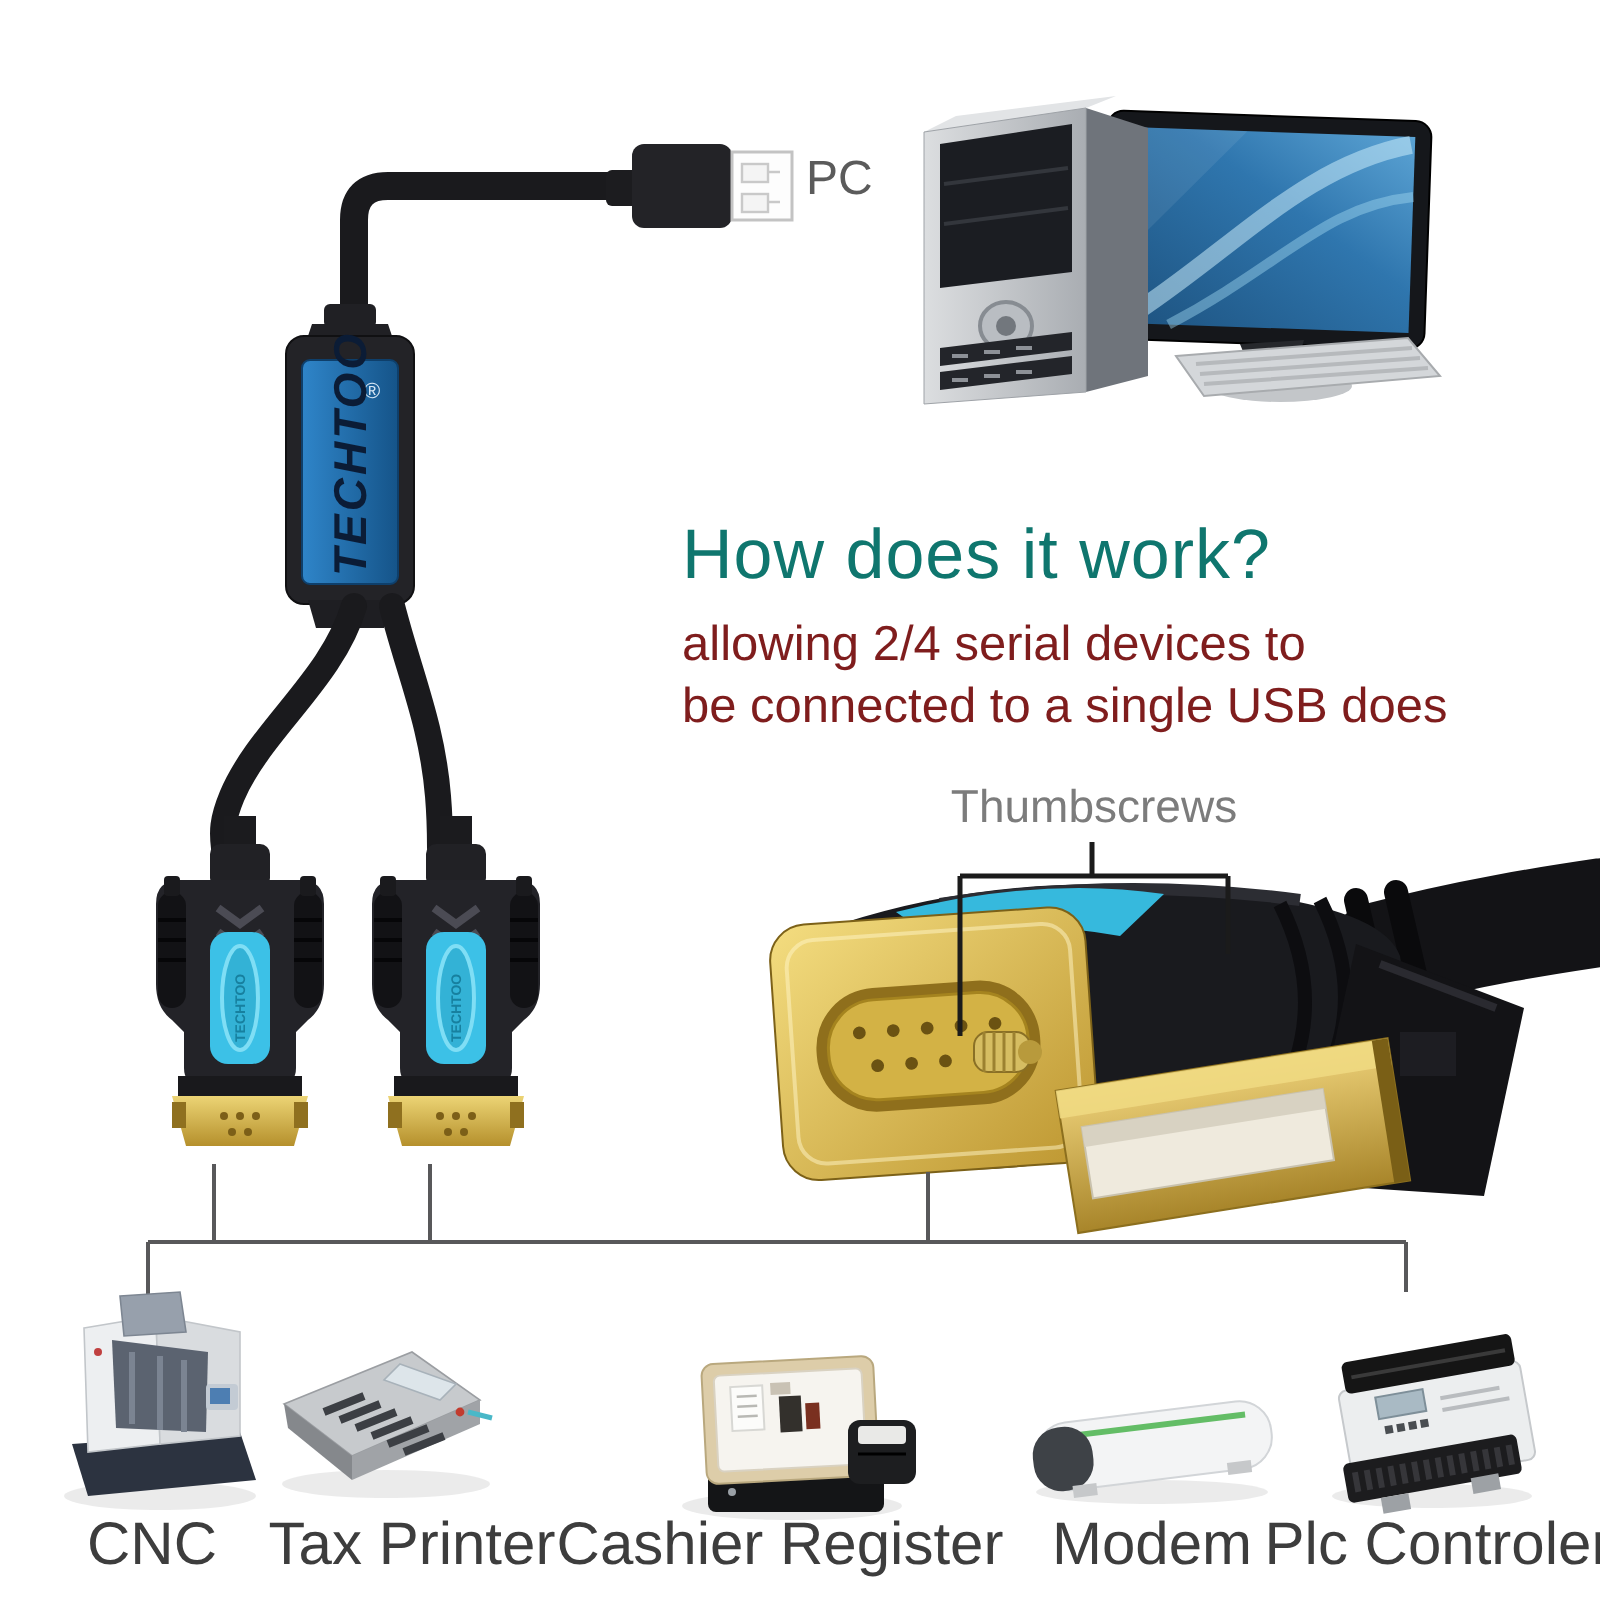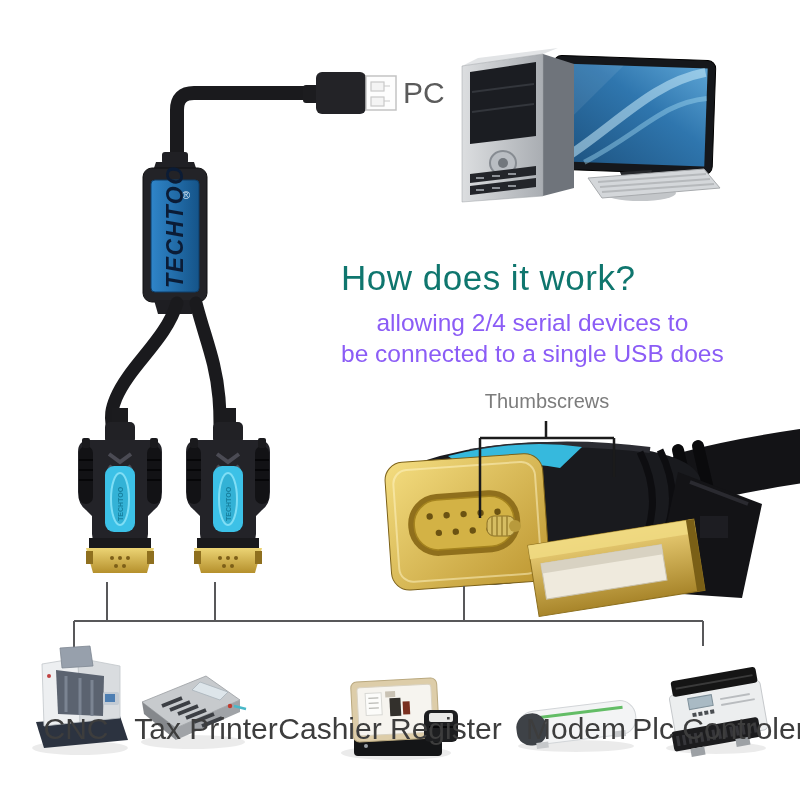--- a/index.html
+++ b/index.html
@@ -1,24 +1,24 @@
 <!DOCTYPE html>
 <html style="--brand-blue: #1f6fb4; --accent-cyan: #3cc1e7; --gold: #d4af3e; --cable-black: #1a1a1d; --line-gray: #58585a; --text-gray: #787878; --text-dark: #3d3d3d;"><head>
 <meta charset="utf-8">
 <style>
   html,body{margin:0;padding:0;background:#ffffff;}
   #canvas{position:relative;width:800px;height:800px;background:#ffffff;overflow:hidden;
           font-family:"Liberation Sans", sans-serif;}
   #art{position:absolute;left:0;top:0;}
   .txt{position:absolute;white-space:nowrap;}
-  #pc-label{left:403px;top:76px;font-size:30px;color:#5b5b5b;}
+  #pc-label{left:403px;top:76px;font-size:24px;color:#5b5b5b;}
   #heading-title{left:341px;top:258px;font-size:35px;color:#0f766e;letter-spacing:.5px;}
-  #heading-sub{left:341px;top:307px;font-size:24.5px;color:#8b5cf6;line-height:31px;text-align:center;}
-  #thumbscrews-label{left:547px;top:390px;transform:translateX(-50%);font-size:20px;color:#7c7c7c;}
-  .dev-label{top:712px;font-size:30px;color:#3d3d3d;transform:translateX(-50%);}
+  #heading-sub{left:341px;top:307px;font-size:24.5px;color:#7f1d1d;line-height:31px;}
+  #thumbscrews-label{left:547px;top:390px;transform:translateX(-50%);font-size:23px;color:#7c7c7c;}
+  .dev-label{top:756px;font-size:30px;color:#3d3d3d;transform:translateX(-50%);}
   #lbl-cnc{left:76px;} #lbl-tax{left:206px;} #lbl-cash{left:390px;}
   #lbl-modem{left:576px;text-align:center;} #lbl-plc{left:719px;}
 </style>
 </head>
 <body>
 
 <div id="canvas">
 
 <svg id="art" width="800" height="800" viewBox="0 0 800 800">
   <defs>

